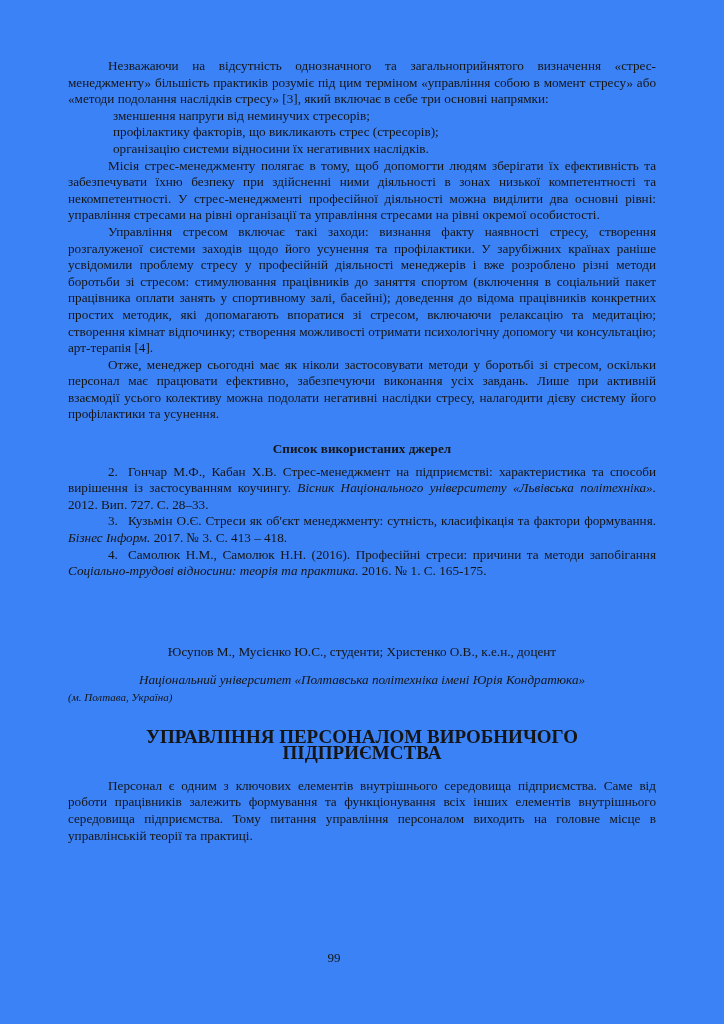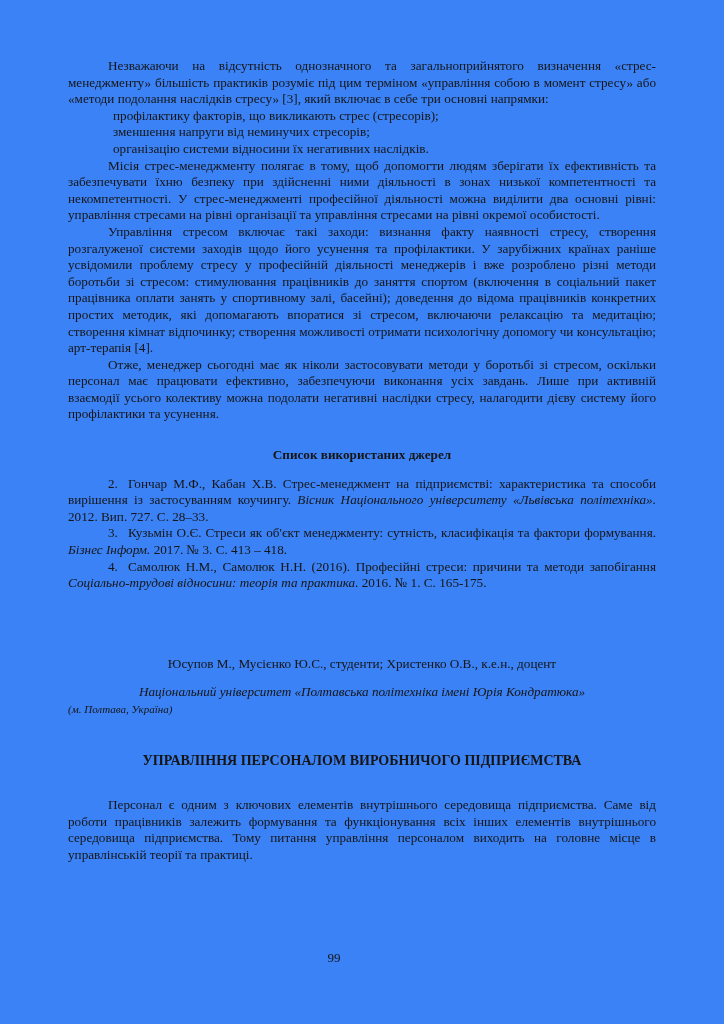--- a/index.html
+++ b/index.html
@@ -39,21 +39,21 @@
   }
   p.list-line {
     margin: 0;
     font-size: 13.2px;
     line-height: 16.6px;
     text-align: left;
     text-indent: 0;
     padding-left: 45px;
   }
   .section-title {
-    margin: 12px;
+    margin: 6px;
     font-size: 13.2px;
     line-height: 16.6px;
     font-weight: bold;
     text-align: center;
     text-indent: 0;
   }
   p.ref-item {
     margin: 0;
     font-size: 13.2px;
     line-height: 16.6px;
@@ -96,22 +96,22 @@
   }
   .city {
     margin: 0;
     font-size: 11px;
     line-height: 16.6px;
     text-align: left;
     text-indent: 0;
     font-style: italic;
   }
   .article-title {
-    margin: 12px;
-    font-size: 14px;
+    margin: 0;
+    font-size: 19px;
     line-height: 16.6px;
     font-weight: bold;
     text-align: center;
     text-indent: 0;
   }
   .spacer-sm { height: 16px; }
   .spacer-md { height: 23px; }
   .page-number {
     position: absolute;
     left: 0;
@@ -123,22 +123,22 @@
   }
 </style>
 </head>
 <body>
 
 <div class="page">
   <div class="content">
 
     <p class="body-par">Незважаючи на відсутність однозначного та загальноприйнятого визначення «стрес-менеджменту» більшість практиків розуміє під цим терміном «управління собою в момент стресу» або «методи подолання наслідків стресу» [3], який включає в себе три основні напрямки:</p>
 
+    <p class="list-line">зменшення напруги від неминучих стресорів;</p>
     <p class="list-line">профілактику факторів, що викликають стрес (стресорів);</p>
-    <p class="list-line">зменшення напруги від неминучих стресорів;</p>
     <p class="list-line">організацію системи відносини їх негативних наслідків.</p>
 
     <p class="body-par">Місія стрес-менеджменту полягає в тому, щоб допомогти людям зберігати їх ефективність та забезпечувати їхню безпеку при здійсненні ними діяльності в зонах низької компетентності та некомпетентності. У стрес-менеджменті професійної діяльності можна виділити два основні рівні: управління стресами на рівні організації та управління стресами на рівні окремої особистості.</p>
 
     <p class="body-par">Управління стресом включає такі заходи: визнання факту наявності стресу, створення розгалуженої системи заходів щодо його усунення та профілактики. У зарубіжних країнах раніше усвідомили проблему стресу у професійній діяльності менеджерів і вже розроблено різні методи боротьби зі стресом: стимулювання працівників до заняття спортом (включення в соціальний пакет працівника оплати занять у спортивному залі, басейні); доведення до відома працівників конкретних простих методик, які допомагають впоратися зі стресом, включаючи релаксацію та медитацію; створення кімнат відпочинку; створення можливості отримати психологічну допомогу чи консультацію; арт-терапія [4].</p>
 
     <p class="body-par">Отже, менеджер сьогодні має як ніколи застосовувати методи у боротьбі зі стресом, оскільки персонал має працювати ефективно, забезпечуючи виконання усіх завдань. Лише при активній взаємодії усього колективу можна подолати негативні наслідки стресу, налагодити дієву систему його профілактики та усунення.</p>
 
     <div class="gap-before-refs"></div>
 

